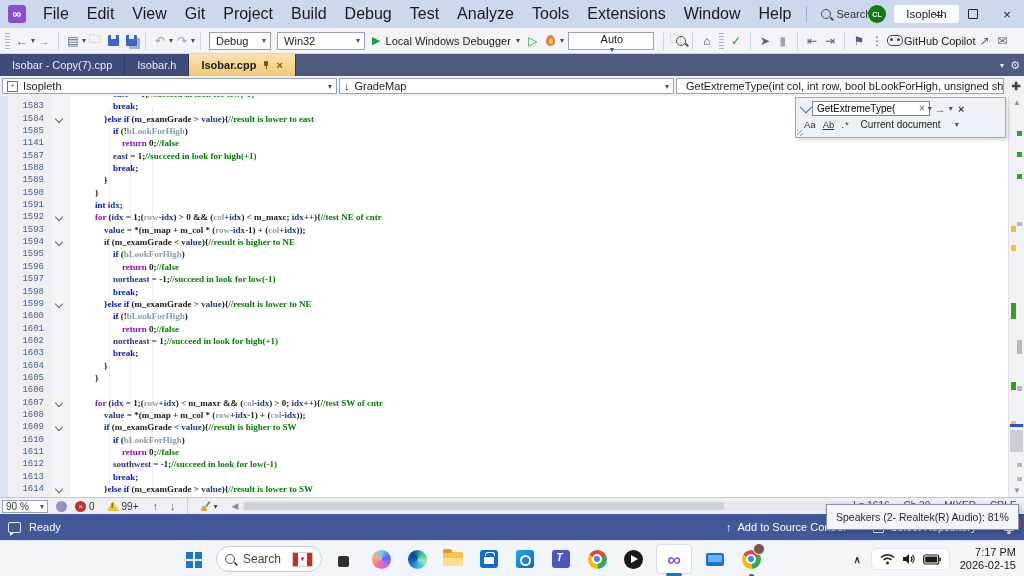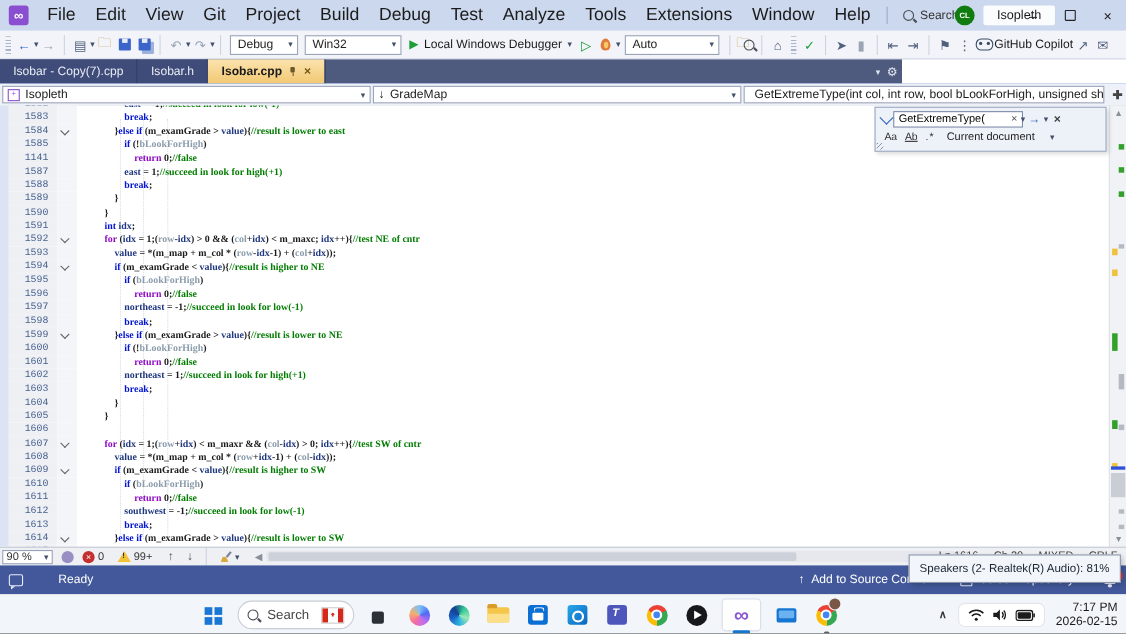--- a/index.html
+++ b/index.html
@@ -35,21 +35,21 @@
   .runbtn{display:flex;align-items:center;gap:5px;margin:0 4px;color:#1b1b1b;}
   .floppy{width:11px;height:11px;background:#3c65c9;border-radius:1px;position:relative;}
   .floppy::after{content:"";position:absolute;top:0;left:3px;width:5px;height:4px;background:#e8edf8;}
   .flame{width:9px;height:11px;background:#e07b39;border-radius:50% 50% 50% 50%/60% 60% 40% 40%;position:relative;}
   .flame::after{content:"";position:absolute;left:2.5px;top:3px;width:4px;height:6px;background:#f6c96b;border-radius:50%;}
   .copilot-goggles{width:14px;height:9px;border:1.5px solid #3a4a63;border-radius:5px;position:relative;}
   .copilot-goggles::before,.copilot-goggles::after{content:"";position:absolute;top:1.5px;width:3px;height:3px;background:#3a4a63;border-radius:50%;}
   .copilot-goggles::before{left:2px;} .copilot-goggles::after{right:2px;}
   .toolbar .lbl{font-size:11px;color:#1b1b1b;}
   
-  .tabwell{position:absolute;left:0;top:54px;width:820px;height:22px;background:#4e5a7e;display:flex;}
+  .tabwell{position:absolute;left:0;top:54px;width:1024px;height:22px;background:#4e5a7e;display:flex;}
   .tabwell::after{content:"";position:absolute;left:0;bottom:-2px;width:1024px;height:2px;background:#4a7bd0;}
   .tab{display:flex;align-items:center;gap:6px;padding:0 12px;font-size:11px;color:#e8ecf5;
     background:#3f4b79;border-right:1px solid #2f3a60;white-space:nowrap;}
   .tab.active{background:linear-gradient(#fbe3ae,#f2c873);color:#1b1b1b;font-weight:bold;}
   .pin-icon{width:8px;height:9px;position:relative;display:inline-block;}
   .pin-icon::before{content:"";position:absolute;top:0;left:2px;width:4px;height:5px;background:#6b5a2a;border-radius:1px;}
   .pin-icon::after{content:"";position:absolute;left:3.5px;top:5px;width:1px;height:3px;background:#6b5a2a;}
   .tab-close{color:#7a5a10;font-weight:bold;font-size:11px;}
   .tabwell-right{position:absolute;right:4px;top:0;height:22px;display:flex;align-items:center;gap:6px;color:#dfe5f2;}
   
@@ -111,21 +111,21 @@
   .broom-caret{display:flex;align-items:center;gap:3px;margin-left:8px;}
   .broom{width:10px;height:10px;position:relative;}
   .broom::before{content:"";position:absolute;left:6px;top:0;width:2px;height:6px;background:#7a8598;transform:rotate(40deg);}
   .broom::after{content:"";position:absolute;left:0;bottom:0;width:7px;height:5px;background:#d8a93c;clip-path:polygon(0 100%,100% 100%,70% 0,30% 0);}
   .hscroll-left{color:#8a8f98;margin:0 4px 0 14px;font-size:9px;}
   .hscroll{height:10px;background:#e6e8ee;border-radius:2px;position:relative;width:640px;}
   .hthumb{position:absolute;left:2px;top:1px;height:8px;width:480px;background:#cdd2da;border-radius:2px;}
   .docstats{position:absolute;right:8px;top:2px;display:flex;gap:14px;font-size:10px;color:#444;}
   
   .statusbar{position:absolute;left:0;top:514px;width:1024px;height:26px;background:#42589a;color:#fff;
-    display:flex;align-items:center;font-size:11px;gap:24px;}
+    display:flex;align-items:center;font-size:11px;}
   .ready-ico{width:11px;height:9px;border:1.5px solid #e8ecf8;border-radius:2px;margin:0 8px 0 8px;position:relative;}
   .ready-ico::after{content:"";position:absolute;left:1px;bottom:-4px;width:0;height:0;
     border-top:3px solid #e8ecf8;border-right:4px solid transparent;}
   .sb-right{position:absolute;right:10px;top:0;height:26px;display:flex;align-items:center;gap:18px;}
   .sb-item{display:flex;align-items:center;gap:6px;}
   .repo-ico{width:9px;height:9px;border:1.2px solid #e8ecf8;border-radius:1px;}
   .sb-caret{font-size:7px;}
   .bell{width:10px;height:8px;background:#e8ecf8;border-radius:5px 5px 1px 1px;position:relative;}
   .bell::after{content:"";position:absolute;left:3px;bottom:-3px;width:4px;height:3px;background:#e8ecf8;border-radius:50%;}
   .bell-badge{position:absolute;right:-7px;top:-5px;width:11px;height:11px;border-radius:50%;background:#d83b3b;
@@ -253,21 +253,21 @@
     <div class="runbtn">
       <span class="grn">▶</span>
       <span class="lbl">Local Windows Debugger</span>
       <span class="caret">▾</span>
     </div>
     <div class="ti16 grn">▷</div>
     <div class="ti16">
         <span class="flame"></span>
       </div>
     <div class="caret">▾</div>
-    <div class="combo" style="width:86px;margin:0 4px;">
+    <div class="combo" style="width:86px;margin:0 4px;flex-direction:column;">
       <span>Auto</span>
         <span class="caret">▾</span>
     </div>
     <div class="tsep"></div>
     <div class="ti16 gld">🗀<span class="mag" style="margin-left:-5px;"></span></div>
     <div class="tsep"></div>
     <div class="ti16 stl">⌂</div>
     <div class="grip"></div>
     <div class="ti16 grn">✓</div>
     <div class="tsep"></div>

